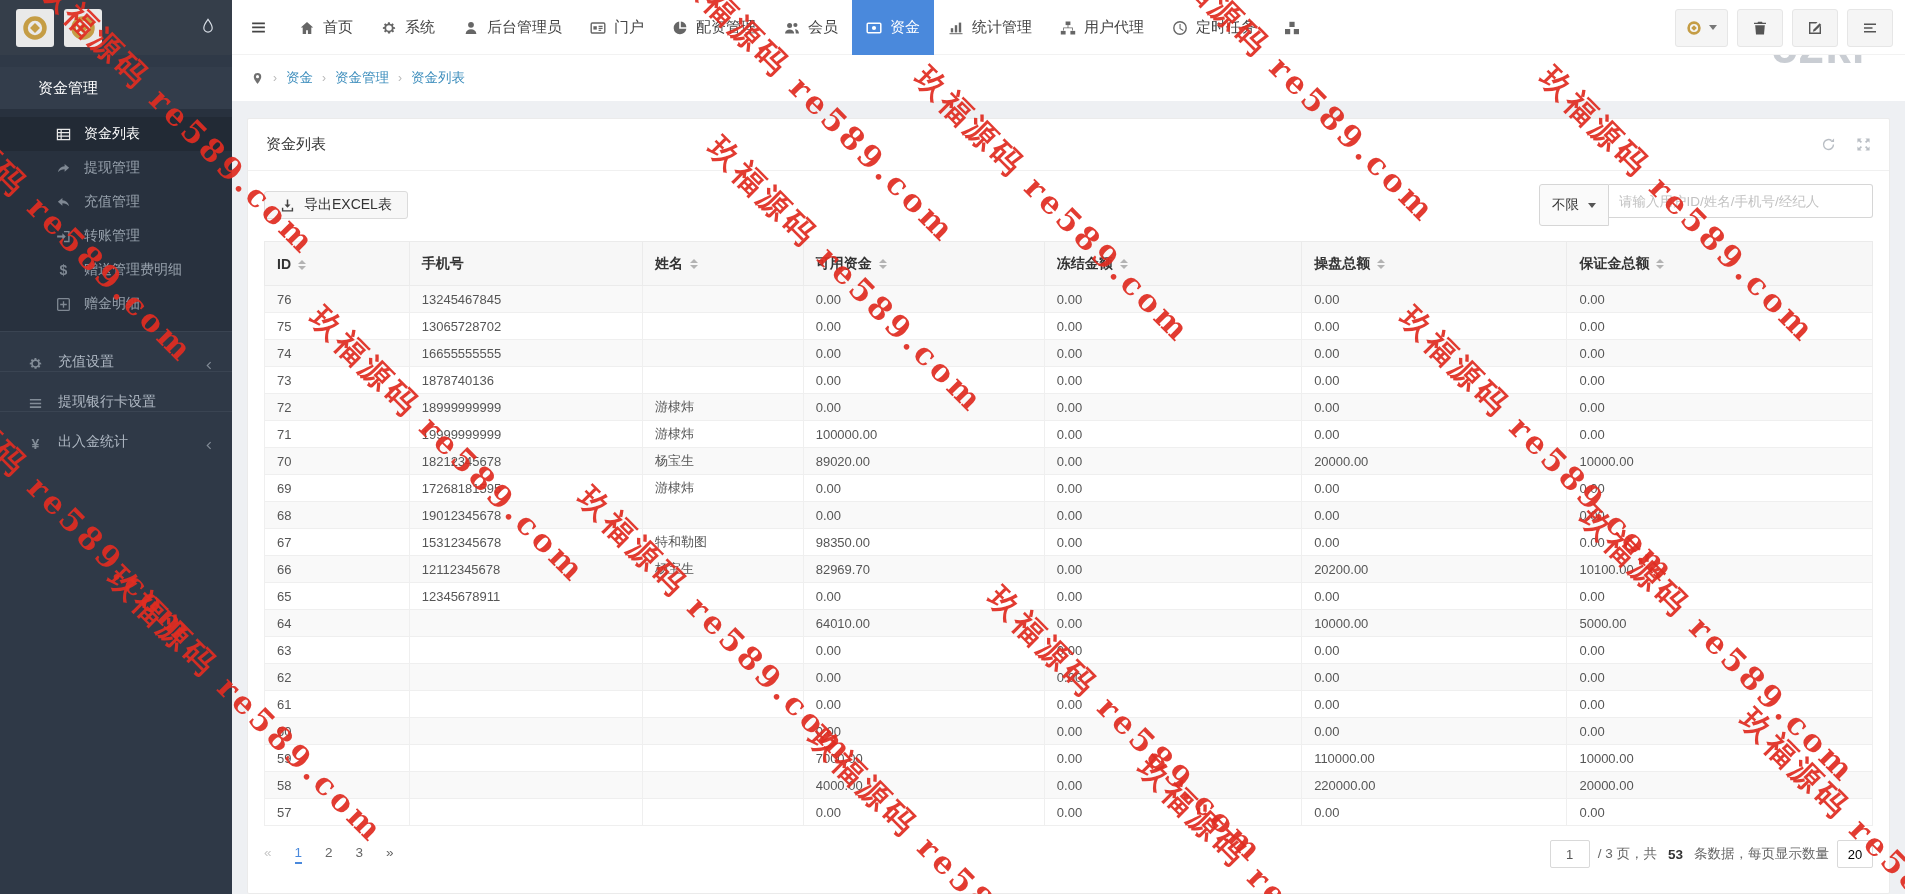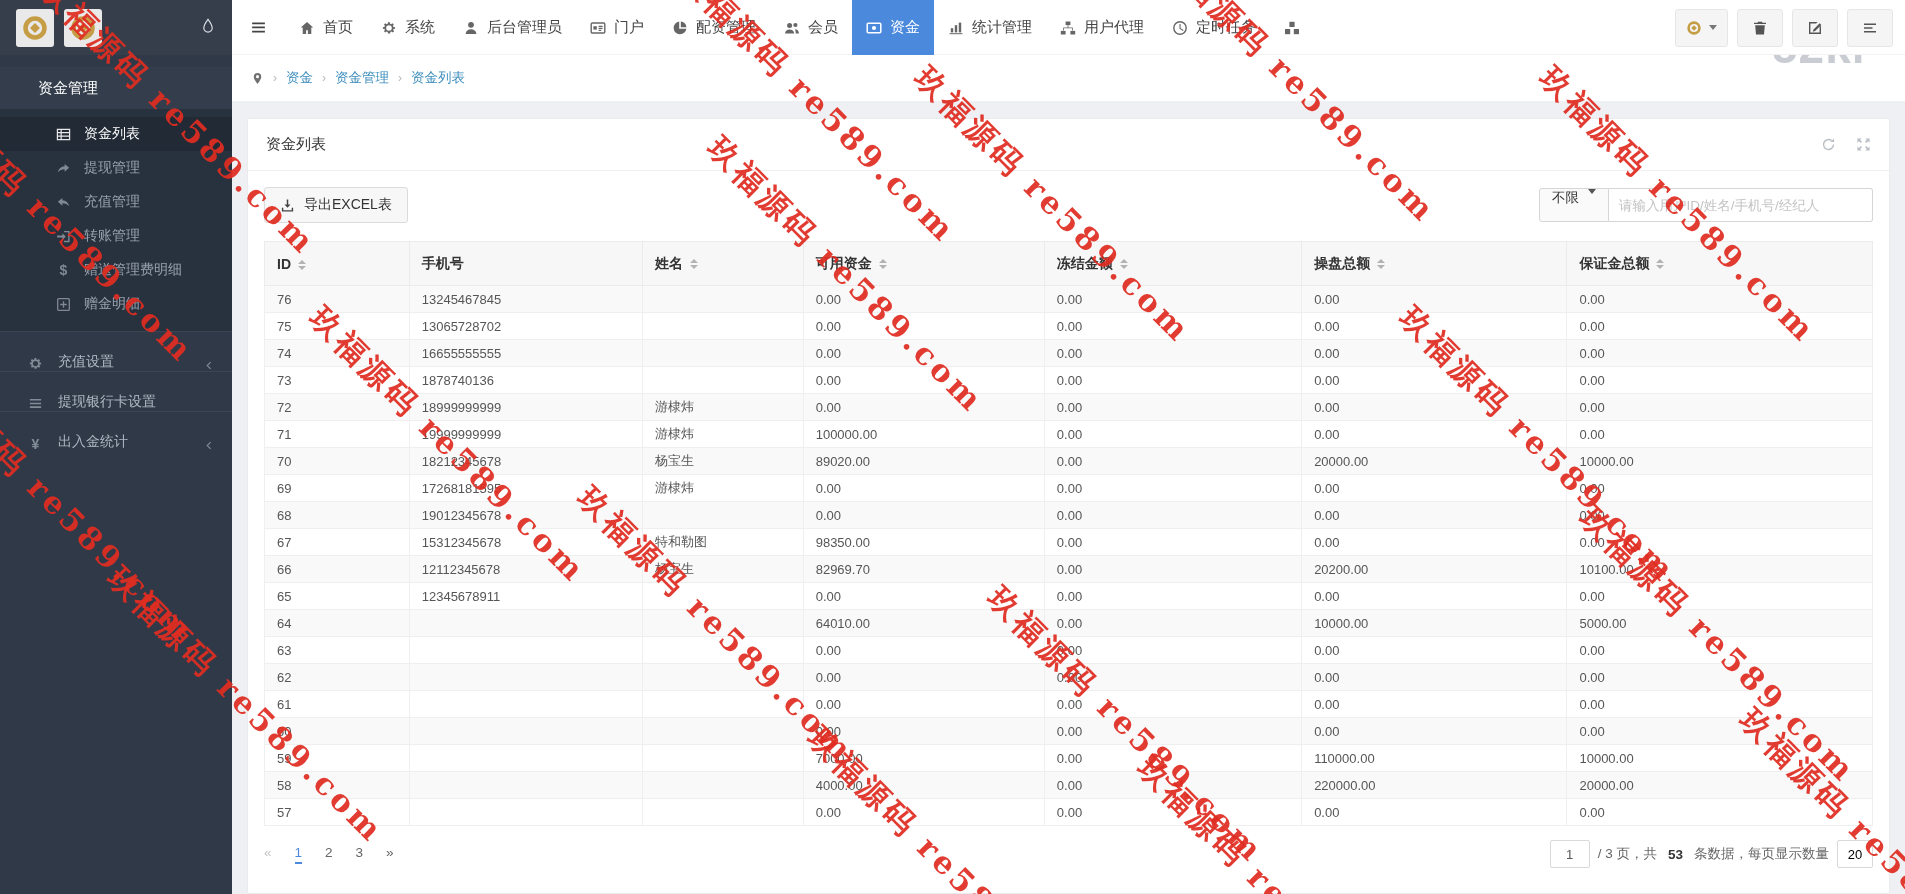--- a/index.html
+++ b/index.html
@@ -44,24 +44,24 @@
   .crumbs .icon{color:#707070;width:13px;height:13px}
   .crumb-sep{color:#b9b9b9;font-size:12px}
   .crumb-link{color:#3c8dbc;cursor:pointer;text-decoration:none}
   .panel{margin:17px 15px 0;background:#fff;border:1px solid #ebebeb;border-radius:2px;height:776px}
   .panel-head{height:52px;display:flex;align-items:center;padding:0 18px;border-bottom:1px solid #f0f0f0}
   .panel-title{font-size:15px;color:#333}
   .panel-tools{margin-left:auto;display:flex;gap:20px;color:#b9bec4}
   .panel-tools .icon{width:15px;height:15px;cursor:pointer}
   .panel-body{padding:16px 16px 0}
   .toolbar{display:flex;align-items:center;height:36px}
-  .export-btn{display:flex;gap:9px;align-items:center;padding:0 15px;height:36px;background:#f7f7f7;border:1px solid #dbdbdb;border-radius:3px;font-size:14px;color:#333;cursor:pointer}
+  .export-btn{display:flex;gap:9px;align-items:center;padding:0 15px;height:28px;background:#f7f7f7;border:1px solid #dbdbdb;border-radius:3px;font-size:14px;color:#333;cursor:pointer}
   .export-btn .icon{color:#444;width:15px;height:15px}
   .toolbar-right{margin-left:auto;display:flex}
-  .filter-btn{height:34px;padding:0 12px;border:1px solid #d6d6d6;background:#fafafa;border-radius:3px 0 0 3px;display:flex;gap:9px;font-size:13.5px;color:#333;cursor:pointer}
+  .filter-btn{height:42px;padding:0 12px;border:1px solid #d6d6d6;background:#fafafa;border-radius:3px 0 0 3px;display:flex;align-items:center;gap:9px;font-size:13.5px;color:#333;cursor:pointer}
   .filter-btn .caret{border-top-color:#555}
   .search-input{height:34px;width:264px;border:1px solid #d6d6d6;border-left:none;border-radius:0 3px 3px 0;padding:0 10px;font-size:13.5px;color:#333;outline:none}
   .search-input::placeholder{color:#c2c2c2}
   table.grid{margin-top:18px;width:100%;border-collapse:collapse;table-layout:fixed}
   .grid th{height:44px;background:#f7f7f7;border:1px solid #ebebeb;font-size:14px;color:#333;text-align:left;padding:0 12px;font-weight:600}
   .grid td{height:27px;border:1px solid #efefef;font-size:13px;color:#565656;padding:0 12px;white-space:nowrap;overflow:hidden}
   .grid tbody tr:nth-child(odd) td{background:#f9f9f9}
   .sort{display:inline-flex;flex-direction:column;gap:2px;margin-left:7px;vertical-align:middle}
   .sort i{display:block;width:0;height:0;border-left:4px solid transparent;border-right:4px solid transparent}
   .sort .up{border-bottom:4px solid #b3b3b3}

